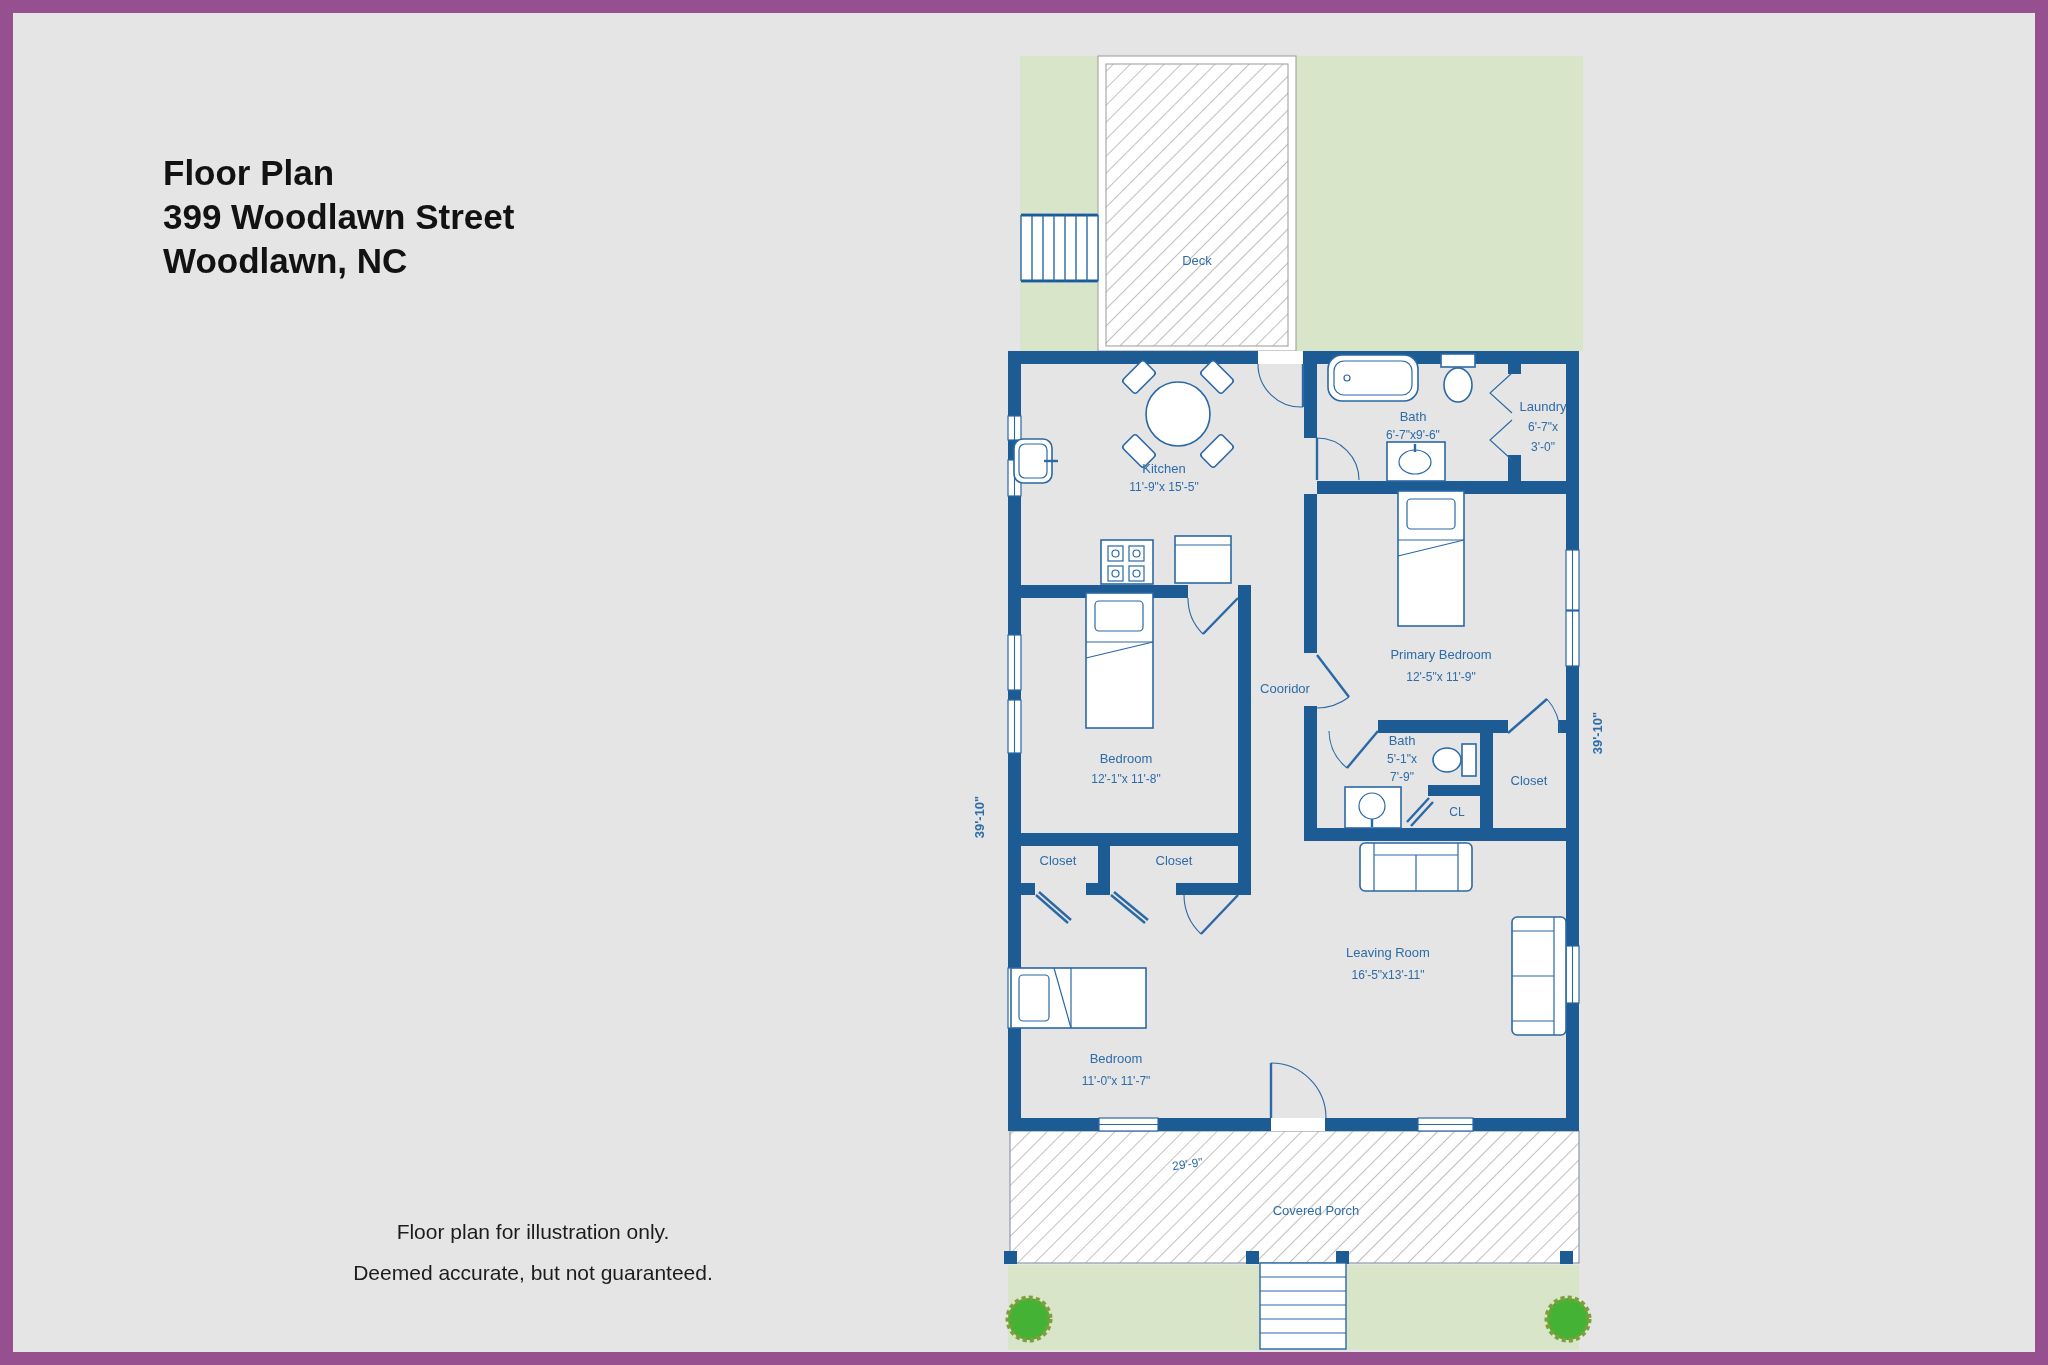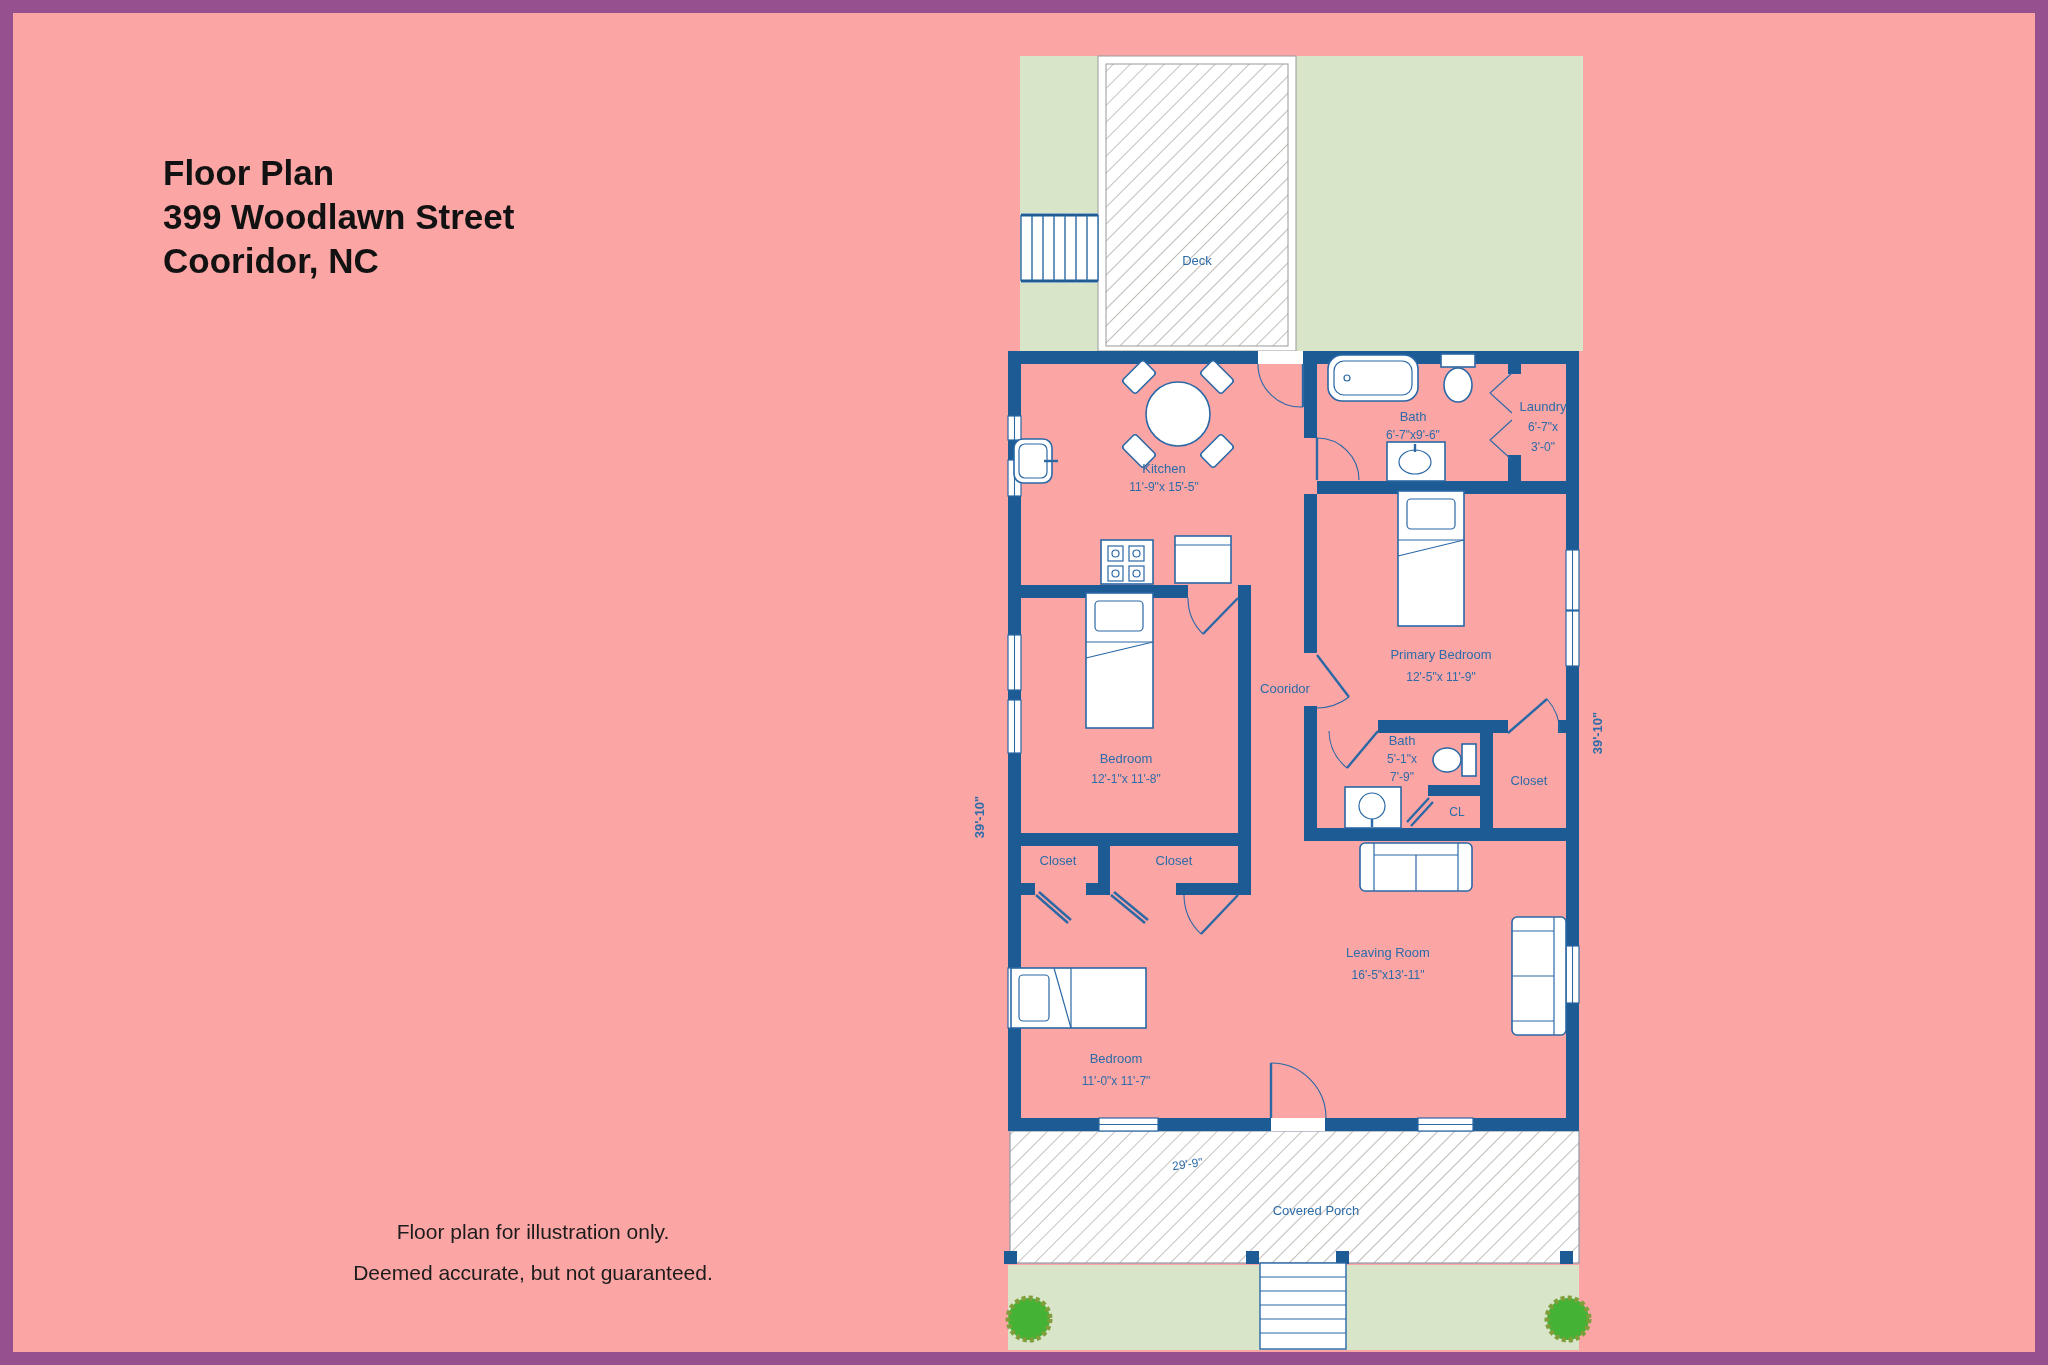--- a/index.html
+++ b/index.html
@@ -1,17 +1,17 @@
 <!DOCTYPE html>
 <html><head>
 <meta charset="utf-8">
 <style>
   html,body{margin:0;padding:0;background:#ffffff;}
   .canvas{position:relative;width:2048px;height:1365px;box-sizing:border-box;
-    background:#fca5a5;border:13px solid #96508f;overflow:hidden;
+    background:#e5e5e5;border:13px solid #96508f;overflow:hidden;
     font-family:"Liberation Sans",sans-serif;}
   .header{position:absolute;left:150px;top:138px;color:#121212;
     font-weight:bold;font-size:35px;line-height:44px;}
   .addr{}
   .disclaimer{position:absolute;left:165px;top:1198px;width:710px;text-align:center;
     font-size:21px;line-height:41px;color:#1c1c1c;}
   svg.plan{position:absolute;left:945px;top:30px;}
   .wall{fill:#1d5b94;}
   .lbl{fill:#2d6ca8;font-size:13px;font-family:"Liberation Sans",sans-serif;}
   .dim{fill:#2d6ca8;font-size:12px;font-family:"Liberation Sans",sans-serif;}
@@ -28,21 +28,21 @@
 </style>
 </head>
 <body>
 
 <div class="canvas">
 
   <div class="header">
     <div>Floor Plan</div>
     <div class="addr">
       <div>399 Woodlawn Street</div>
-      <div>Cooridor, NC</div>
+      <div>Woodlawn, NC</div>
     </div>
   </div>
 
   <div class="disclaimer">
     <div>Floor plan for illustration only.</div>
     <div>Deemed accurate, but not guaranteed.</div>
   </div>
 
   <svg class="plan" width="680" height="1310" viewBox="-40 0 680 1310">
     <defs>

